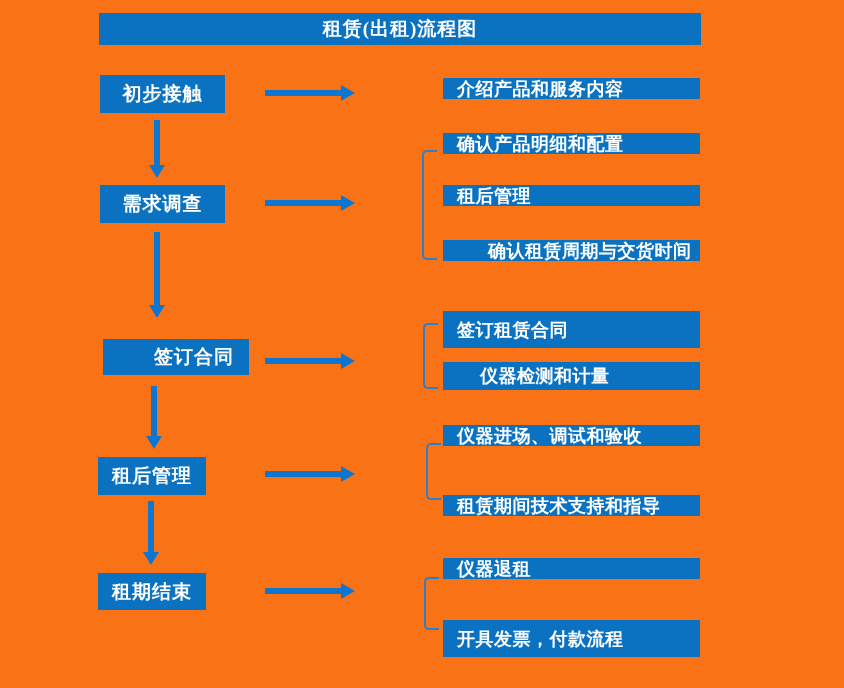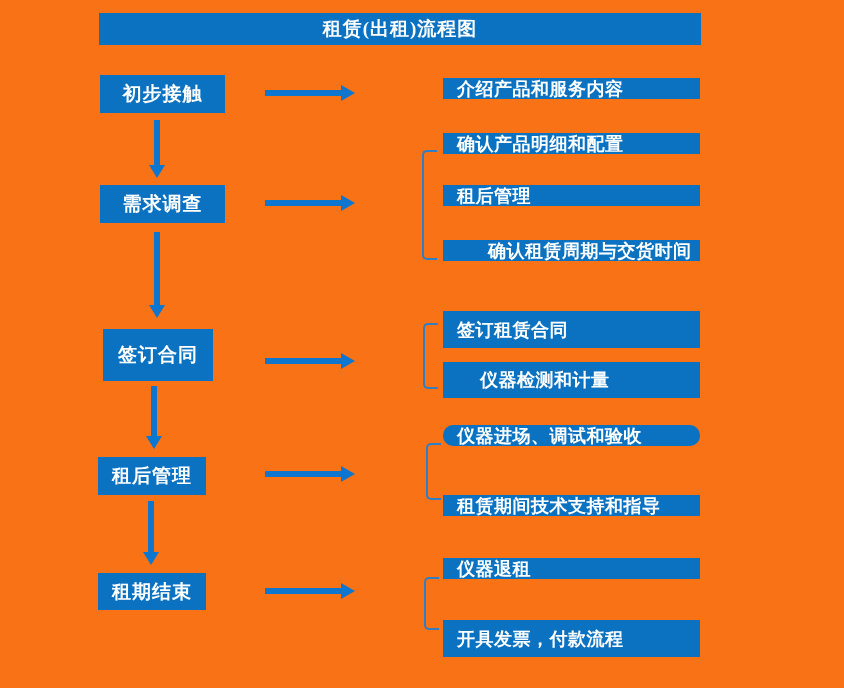--- a/index.html
+++ b/index.html
@@ -27,38 +27,38 @@
   }
   .titlebar{
     left:99px;top:13px;width:602px;height:32px;
     justify-content:center;
     font-size:19px;
     letter-spacing:1px;
   }
   .lbox{justify-content:center;font-size:19px;letter-spacing:1px;}
   #s1{left:100px;top:75px;width:125px;height:38px;}
   #s2{left:100px;top:185px;width:125px;height:38px;}
-  #s3{left:103px;top:329px;width:110px;height:52px;}
+  #s3{left:103px;top:339px;width:110px;height:36px;padding-left:36px;}
   #s4{left:98px;top:457px;width:108px;height:38px;}
   #s5{left:98px;top:573px;width:108px;height:37px;}
   .rbox{
     left:443px;width:257px;height:21px;
     justify-content:flex-start;
     padding-left:14px;
     box-sizing:border-box;
     font-size:18px;
     letter-spacing:0.5px;
   }
   #r1{top:78px;}
   #r2a{top:133px;}
   #r2b{top:185px;}
   #r2c{top:240px;padding-left:45px;}
   #r3a{top:311px;height:37px;}
-  #r3b{top:362px;height:36px;padding-left:37px;}
-  #r4a{top:425px;border-radius:10px;}
+  #r3b{top:362px;height:28px;padding-left:37px;}
+  #r4a{top:425px;}
   #r4b{top:495px;}
   #r5a{top:558px;}
   #r5b{top:608px;height:37px;margin-top:12px;}
 
   
   .harrow{
     position:absolute;
     left:265px;width:76px;height:6px;
     background:var(--arrow-blue);
   }

